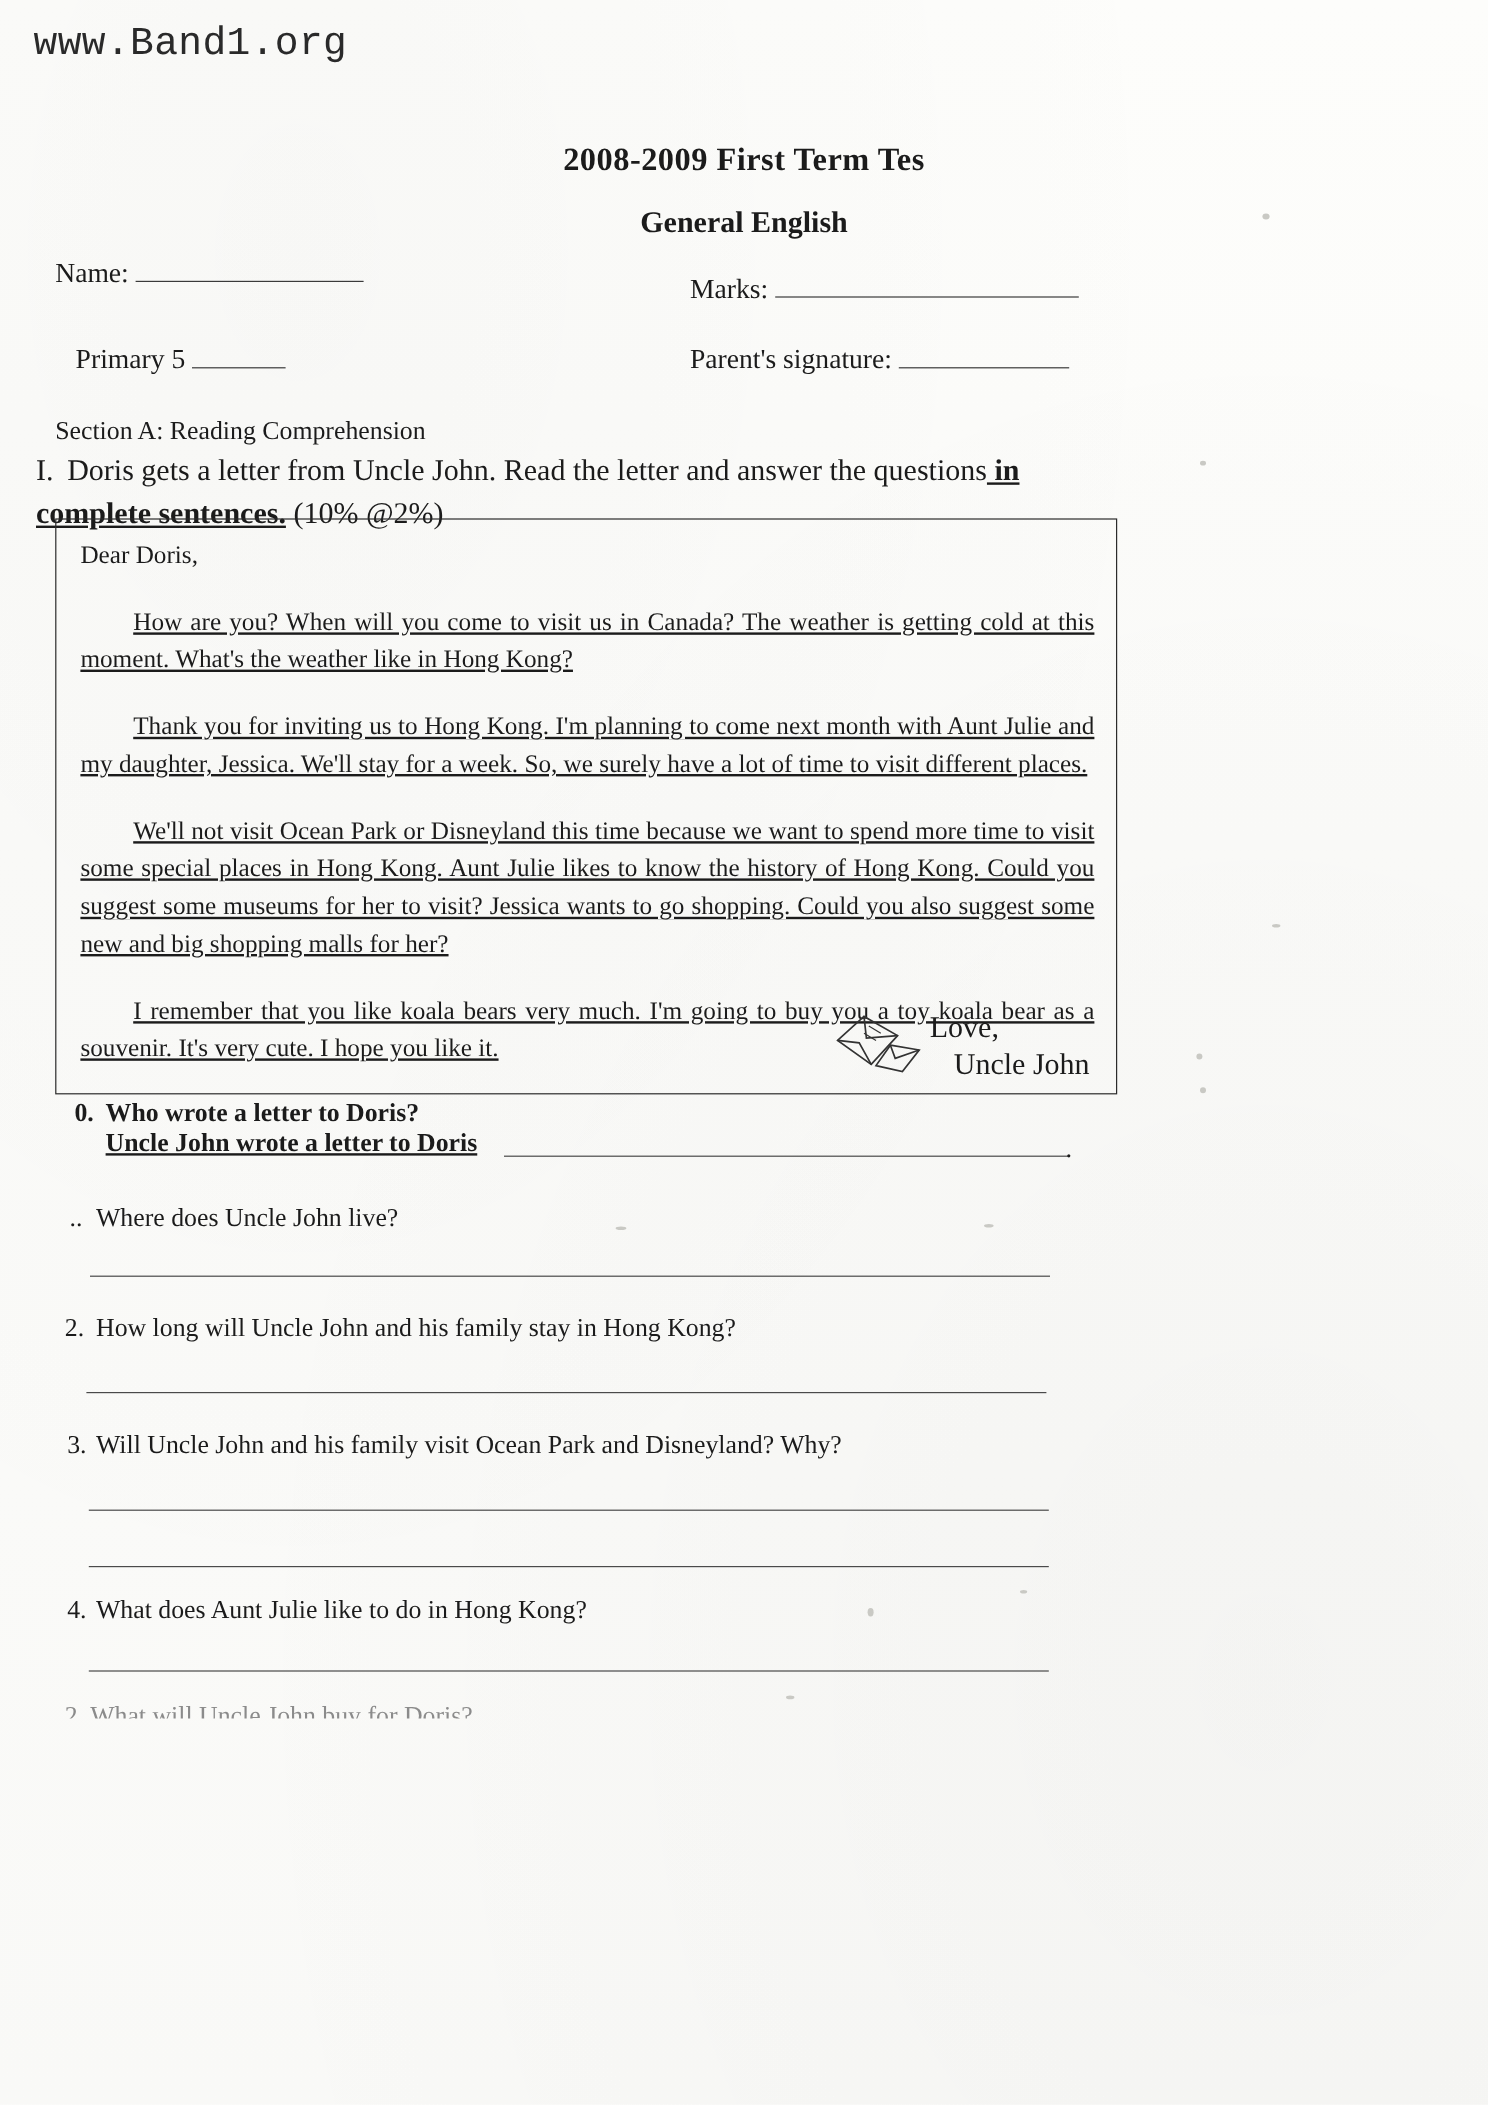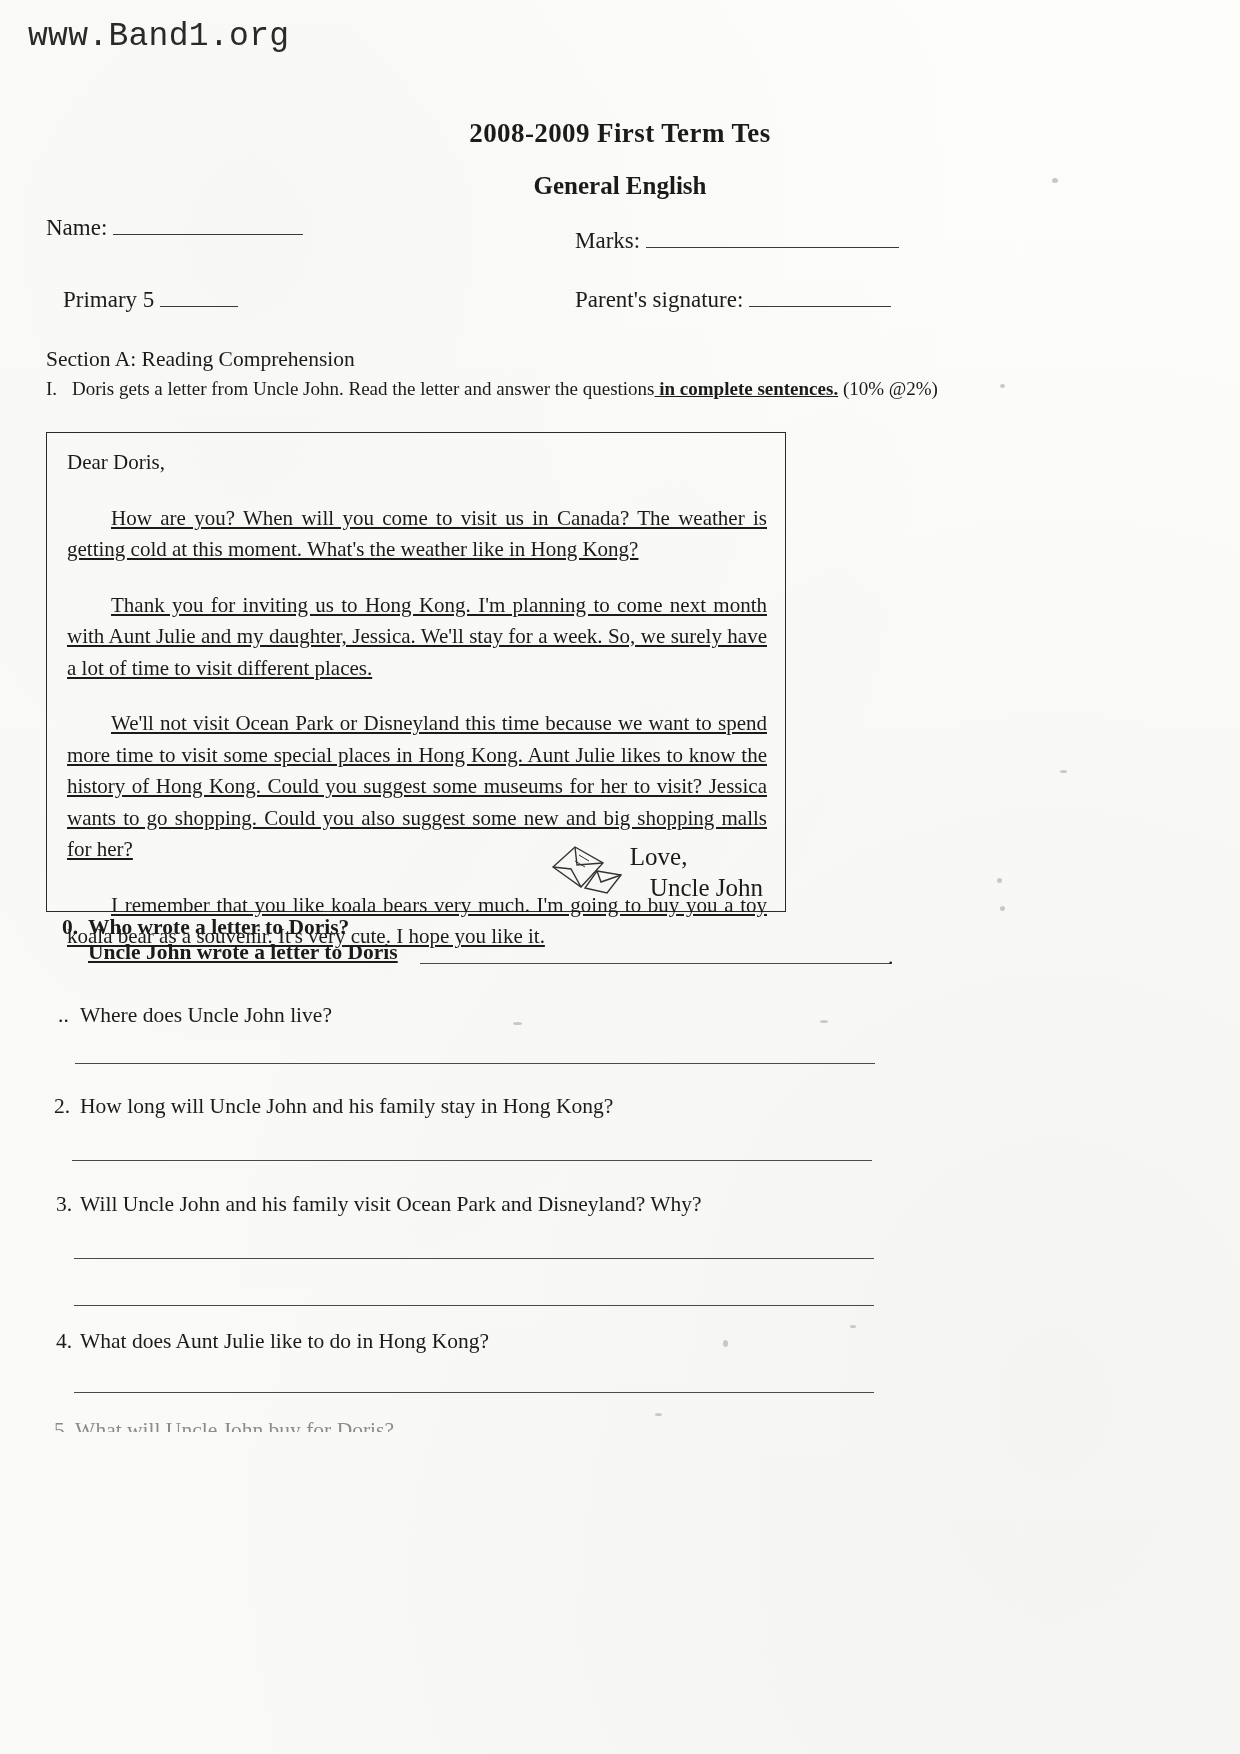--- a/index.html
+++ b/index.html
@@ -75,34 +75,34 @@
   .sig-field   { left: 575px; top: 287px; }
 
   .section-head {
     position: absolute;
     left: 46px;
     top: 347px;
     font-size: 21.5px;
   }
   .instr {
     position: absolute;
-    left: 46px;
+    left: 30px;
     top: 375px;
     width: 900px;
-    font-size: 19px;
+    font-size: 25px;
     line-height: 1.45;
   }
   .instr .num { display: inline-block; width: 26px; }
   .u { text-decoration: underline; font-weight: bold; }
 
   .letter-box {
     position: absolute;
     left: 46px;
     top: 432px;
-    width: 740px;
+    width: 885px;
     height: 480px;
     border: 1.6px solid #2b2b2b;
     box-sizing: border-box;
     padding: 14px 18px 10px 20px;
     font-size: 21px;
     line-height: 1.5;
     text-align: justify;
   }
   .letter-box p { margin: 0 0 2px 0; }
   .letter-box p.indent { text-indent: 44px; margin-top: 24px; text-decoration: underline; }
@@ -238,21 +238,21 @@
 
   <div class="q" style="left:56px; top:1192px;">3.</div>
   <div class="q" style="left:80px; top:1192px;">Will Uncle John and his family visit Ocean Park and Disneyland? Why?</div>
   <div class="ans-line" style="left:74px; top:1258px; width:800px;"></div>
   <div class="ans-line" style="left:74px; top:1305px; width:800px;"></div>
 
   <div class="q" style="left:56px; top:1329px;">4.</div>
   <div class="q" style="left:80px; top:1329px;">What does Aunt Julie like to do in Hong Kong?</div>
   <div class="ans-line" style="left:74px; top:1392px; width:800px;"></div>
 
-  <div class="cut-off">5.  What will Uncle John buy for Doris?</div>
+  <div class="cut-off">2.  What will Uncle John buy for Doris?</div>
 
   <div class="speck" style="left:1000px; top:384px; width:5px; height:4px;"></div>
   <div class="speck" style="left:1052px; top:178px; width:6px; height:5px;"></div>
   <div class="speck" style="left:1060px; top:770px; width:7px; height:3px;"></div>
   <div class="speck" style="left:997px; top:878px; width:5px; height:5px;"></div>
   <div class="speck" style="left:1000px; top:906px; width:5px; height:5px;"></div>
   <div class="speck" style="left:513px; top:1022px; width:9px; height:3px;"></div>
   <div class="speck" style="left:820px; top:1020px; width:8px; height:3px;"></div>
   <div class="speck" style="left:655px; top:1413px; width:7px; height:3px;"></div>
   <div class="speck" style="left:723px; top:1340px; width:5px; height:7px;"></div>

